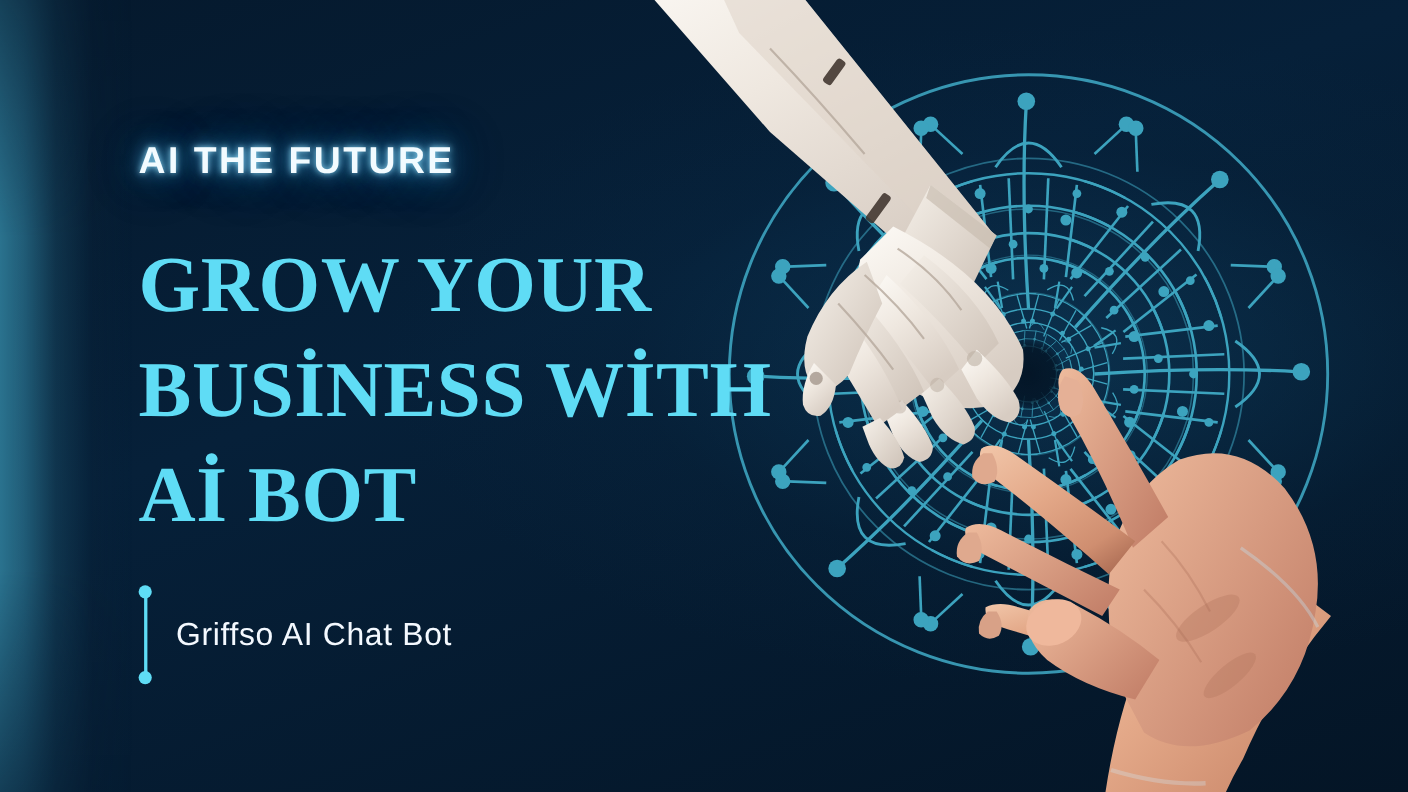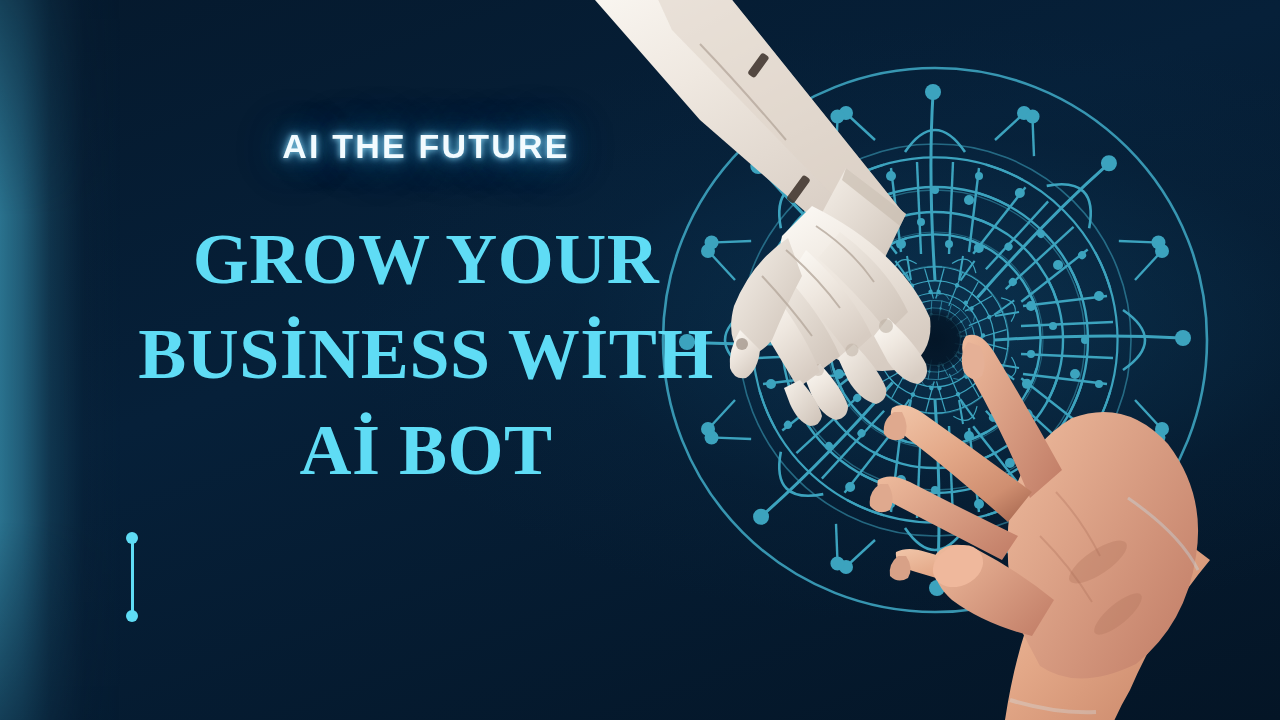--- a/index.html
+++ b/index.html
@@ -49,21 +49,20 @@
   
   .artwork { position:absolute; left:0; top:0; width:1280px; height:720px; }
   .artwork svg { display:block; width:1280px; height:720px; }
 
   
   .copy {
     position:absolute;
     left:126px; top:128px;
     width:600px;
     z-index:6;
-    text-align:center;
   }
 
   .eyebrow {
     font-family:"Liberation Sans", sans-serif;
     font-size:34px;
     font-weight:700;
     letter-spacing:2.2px;
     color:#f2fbff;
     line-height:1.08;
     text-shadow:
@@ -405,15 +404,16 @@
     <div class="eyebrow">AI THE FUTURE</div>
     <h1 class="headline">GROW YOUR BUSİNESS WİTH Aİ BOT</h1>
   </div>
 
   <div class="tagline-row">
     <span class="marker">
       <span class="dot top"></span>
       <span class="stem"></span>
       <span class="dot bottom"></span>
     </span>
+    <span class="tagline">Griffso AI Chat Bot</span>
   </div>
 
 </div>
 
 </body></html>

